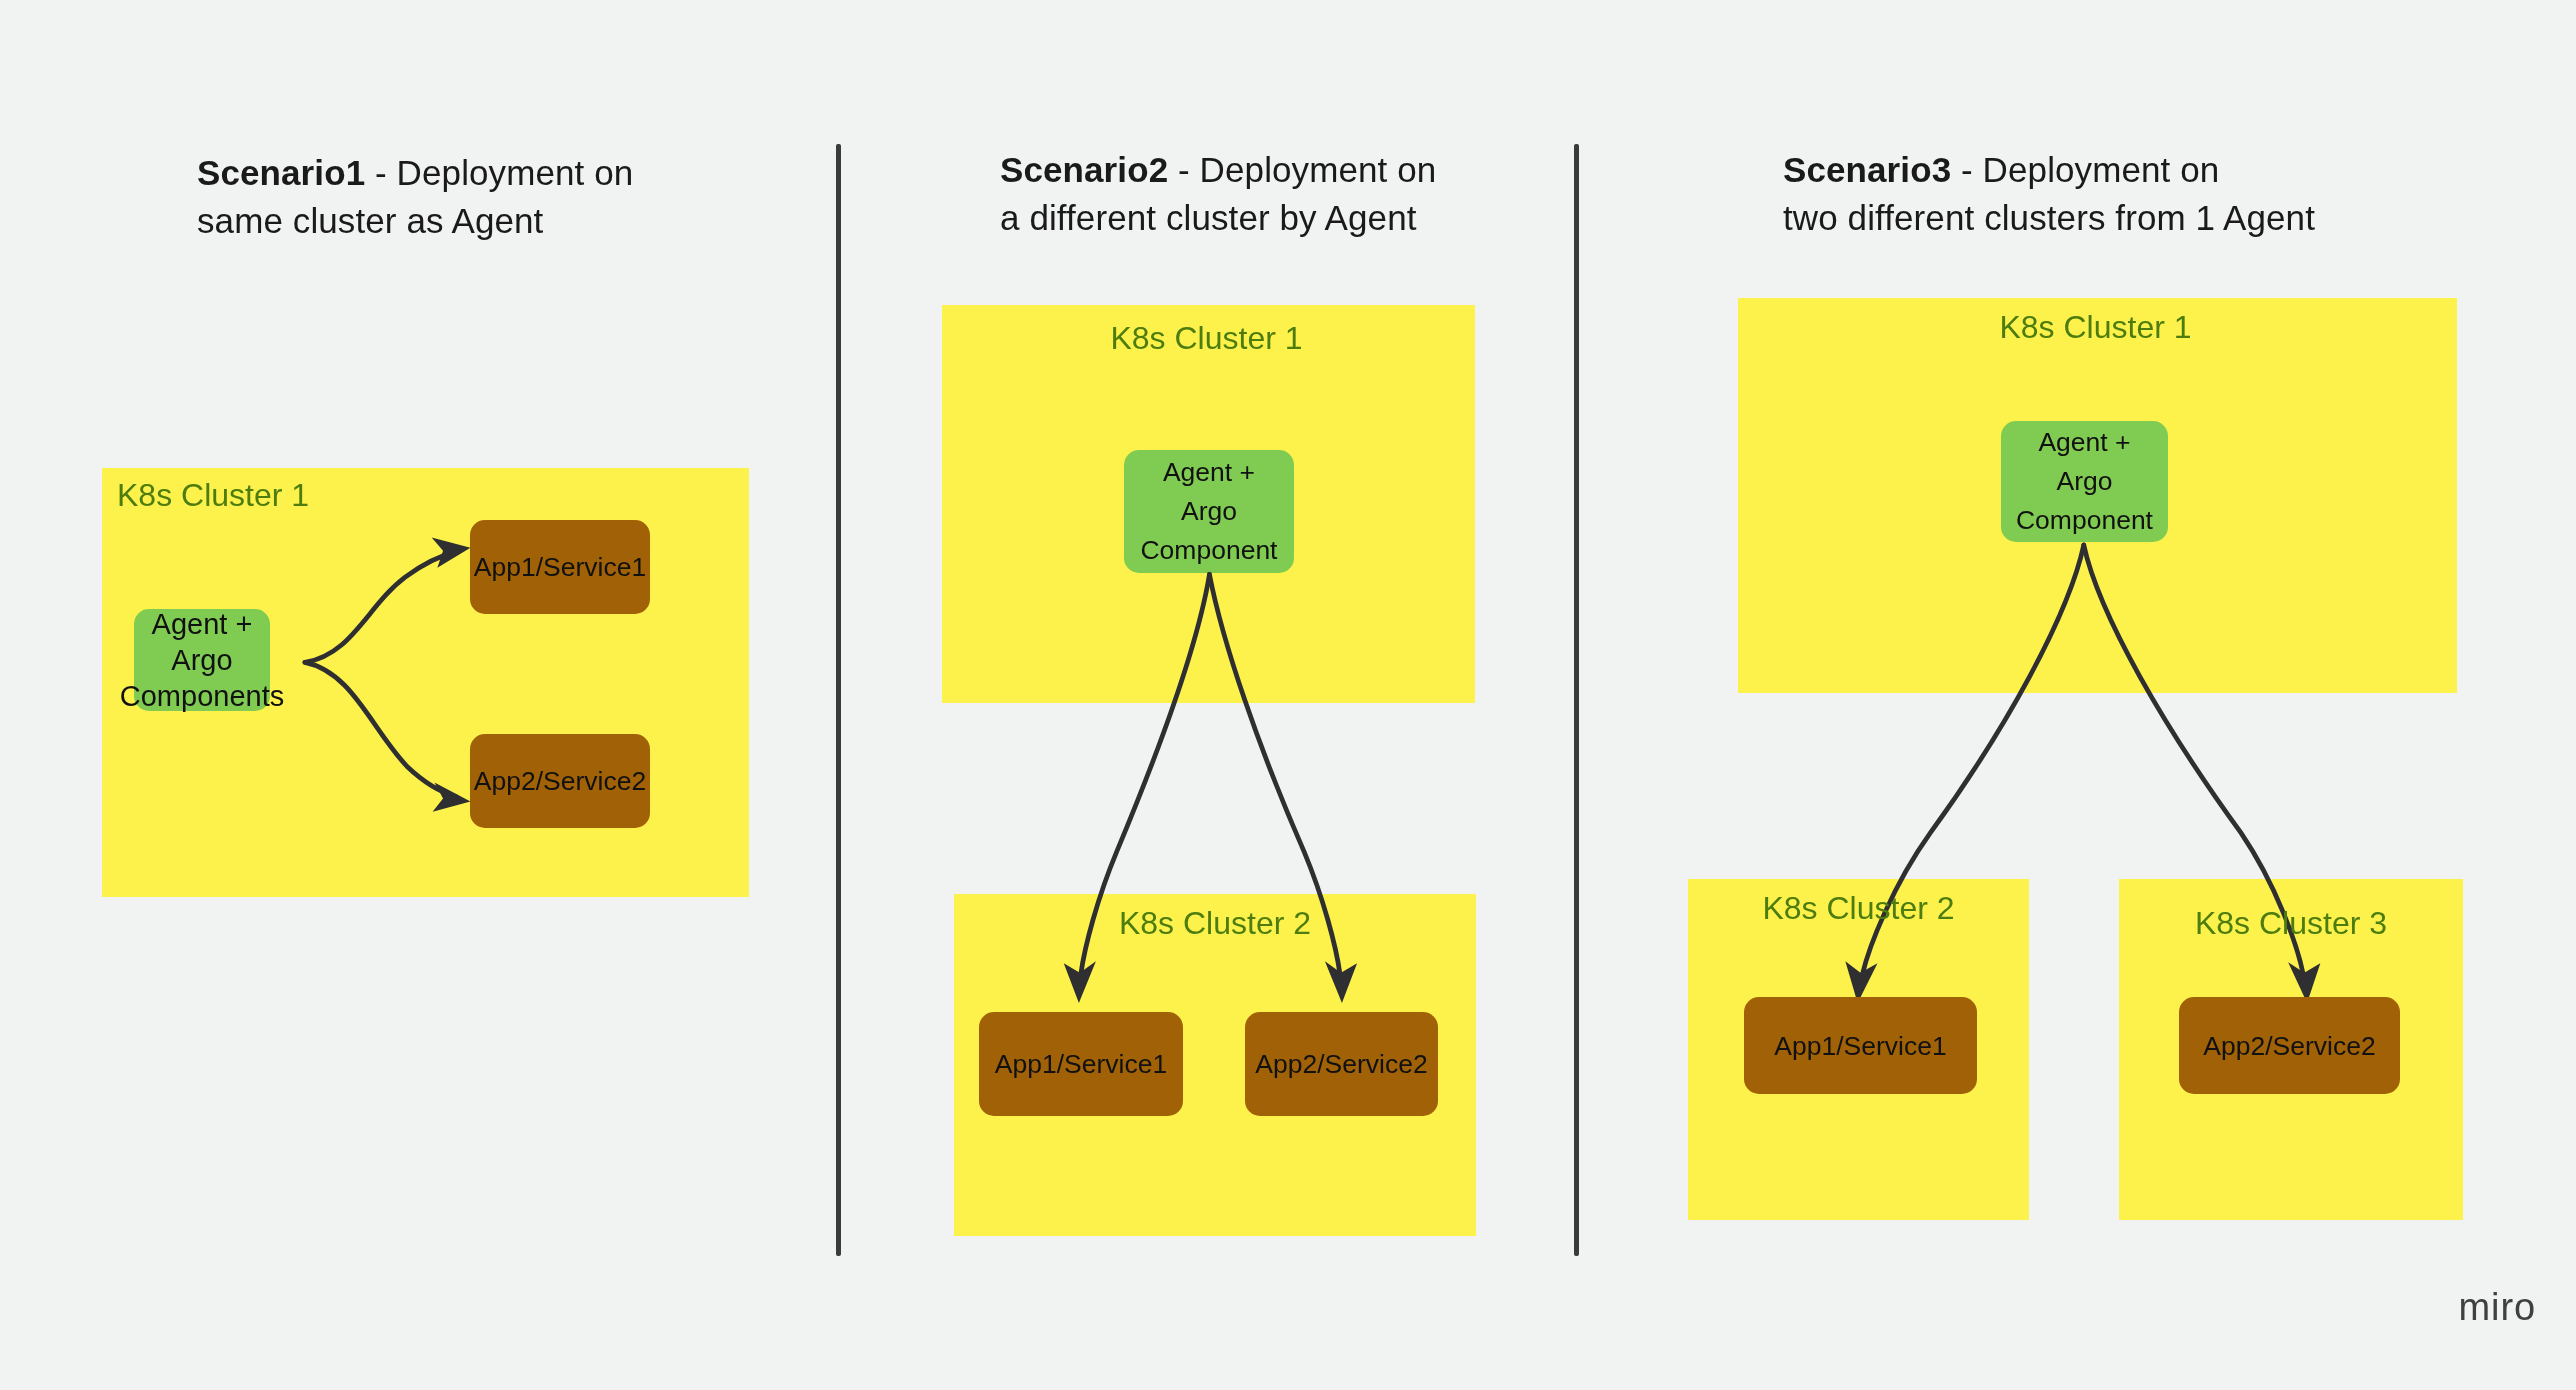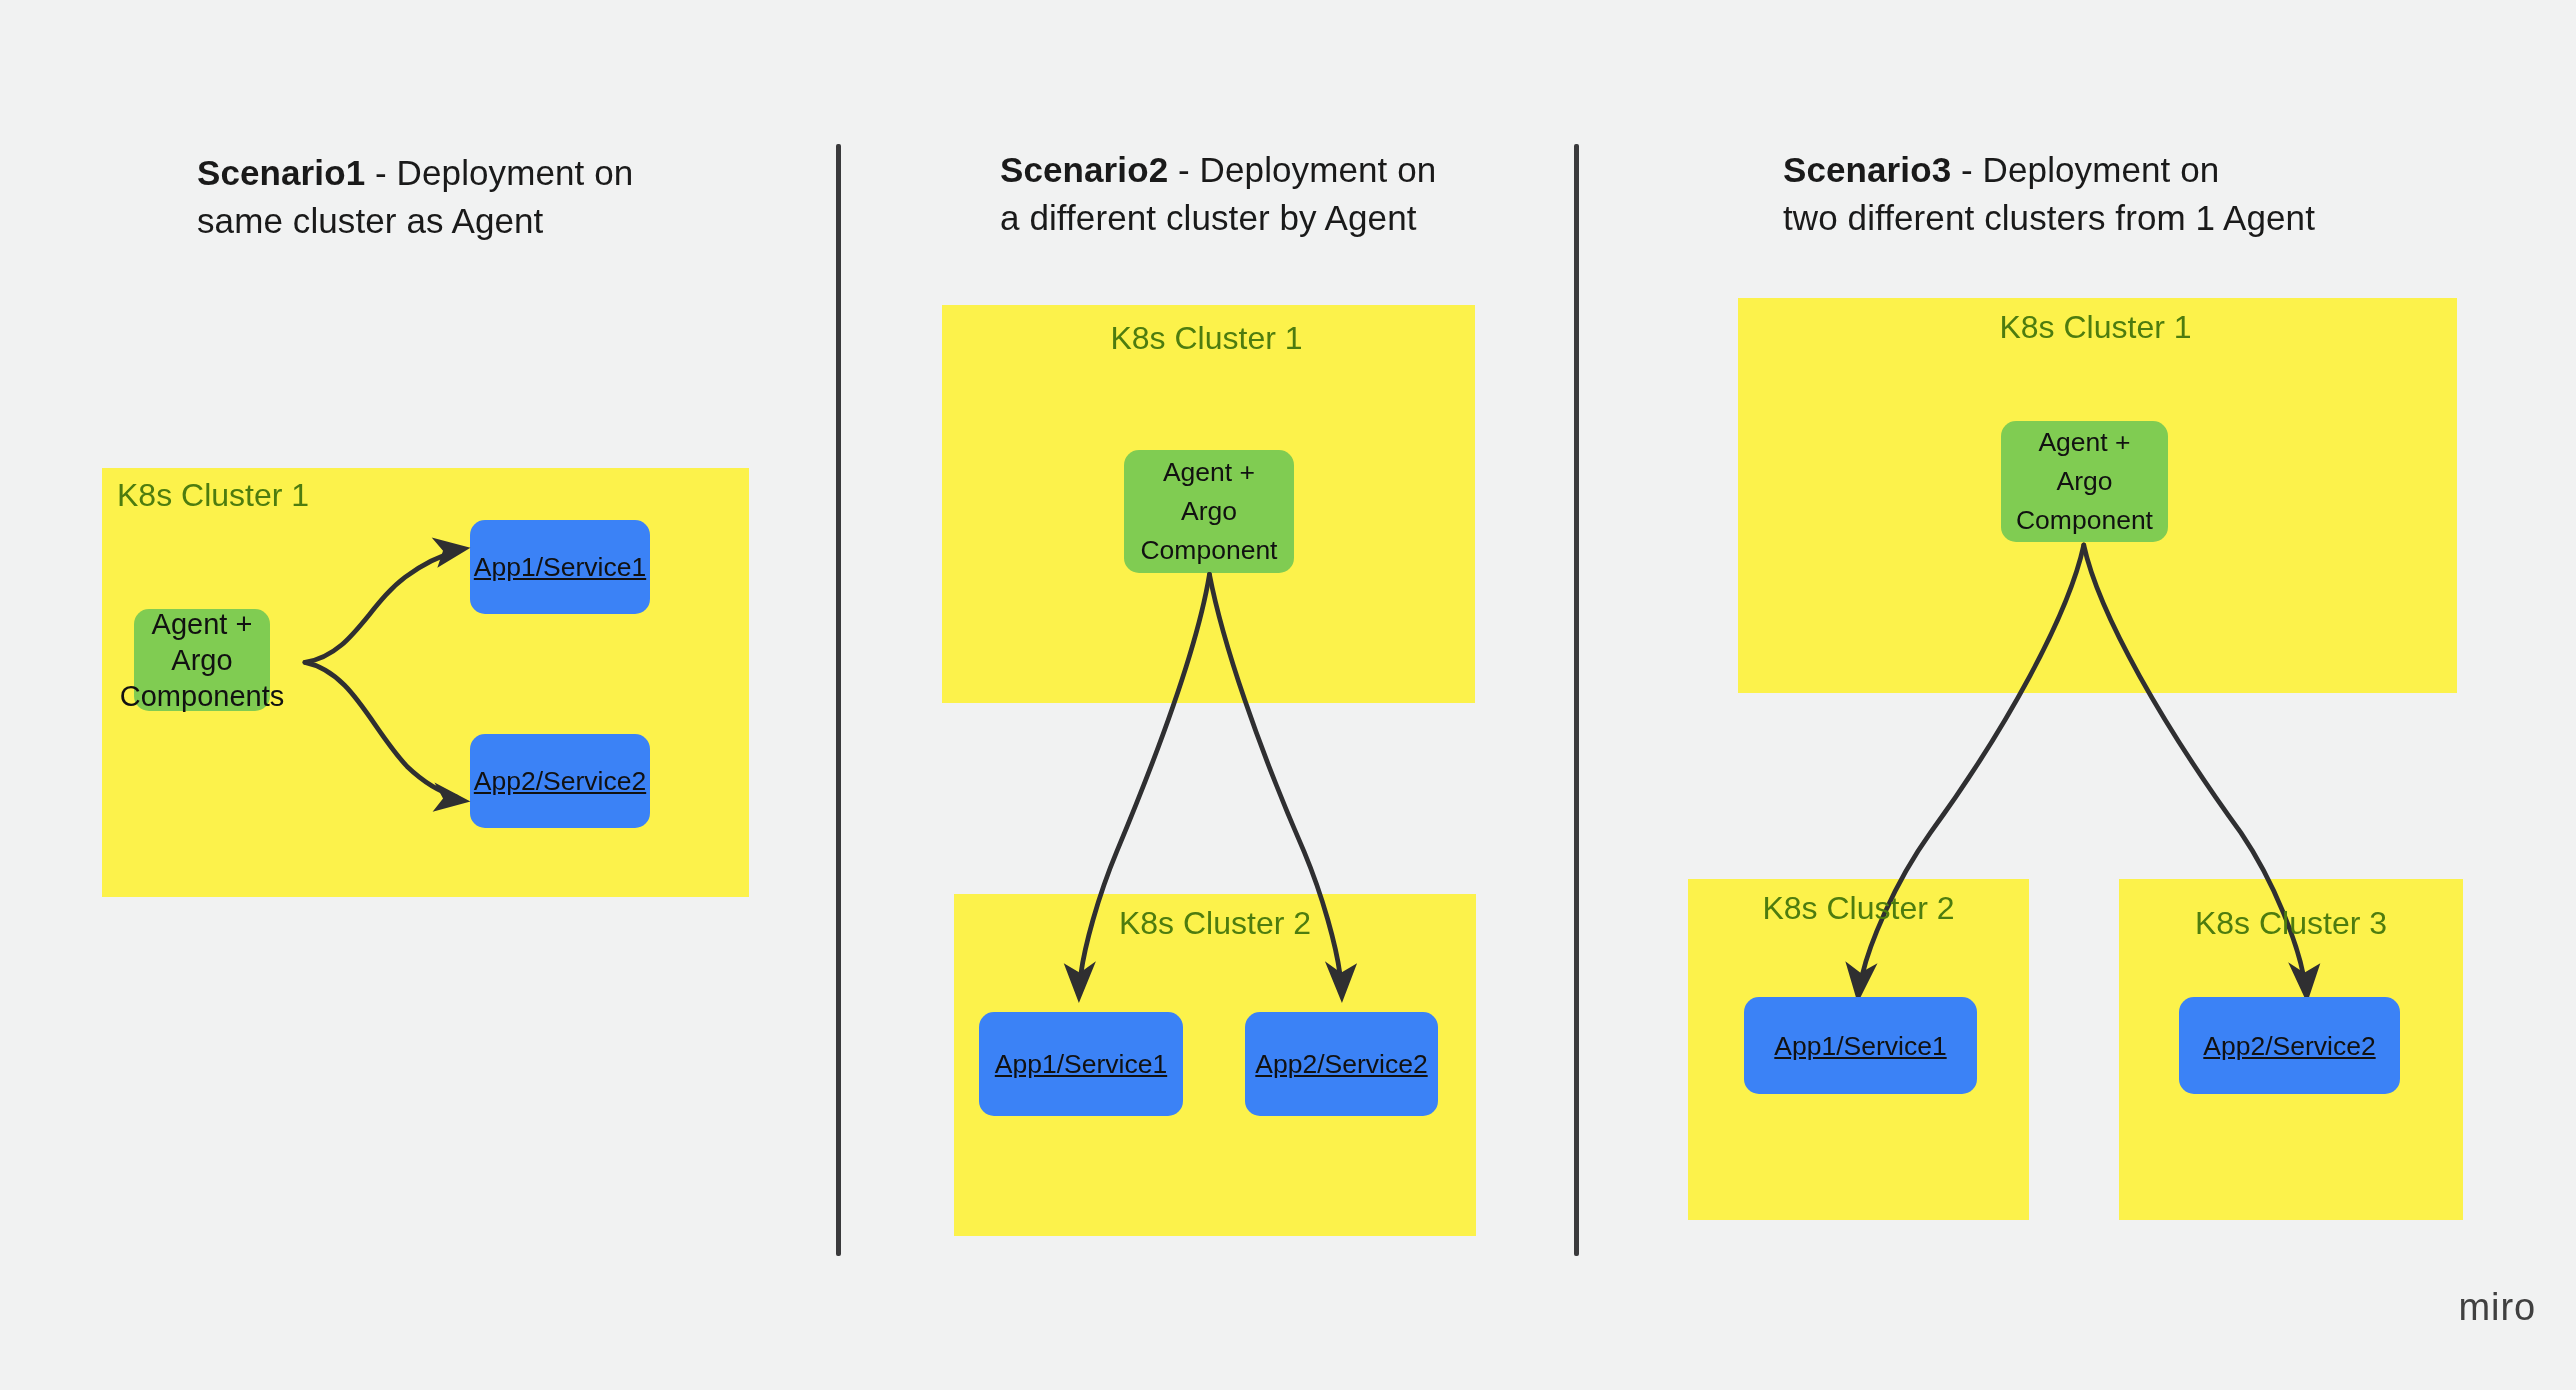--- a/index.html
+++ b/index.html
@@ -83,21 +83,21 @@
     display: flex;
     align-items: center;
     justify-content: center;
     text-align: center;
     color: #111111;
     border-radius: 15px;
     box-sizing: border-box;
     white-space: pre-line;
   }
   .node.agent   { background: #80cc52; }
-  .node.service { background: #3b82f6; text-decoration: underline; }
+  .node.service { background: #a16207; }
 
   
   #node-s1-agent { left: 134px; top: 609px; width: 136px; height: 102px; font-size: 29px; line-height: 36px; }
   #node-s1-app1  { left: 470px; top: 520px; width: 180px; height: 94px;  font-size: 26.5px; line-height: 34px; }
   #node-s1-app2  { left: 470px; top: 734px; width: 180px; height: 94px;  font-size: 26.5px; line-height: 34px; }
 
   
   #node-s2-agent { left: 1124px; top: 450px;  width: 170px; height: 123px; font-size: 26.5px; line-height: 39px; }
   #node-s2-app1  { left: 979px; top: 1012px; width: 204px; height: 104px; font-size: 26.5px; line-height: 34px; }
   #node-s2-app2  { left: 1245px; top: 1012px; width: 193px; height: 104px; font-size: 26.5px; line-height: 34px; }

